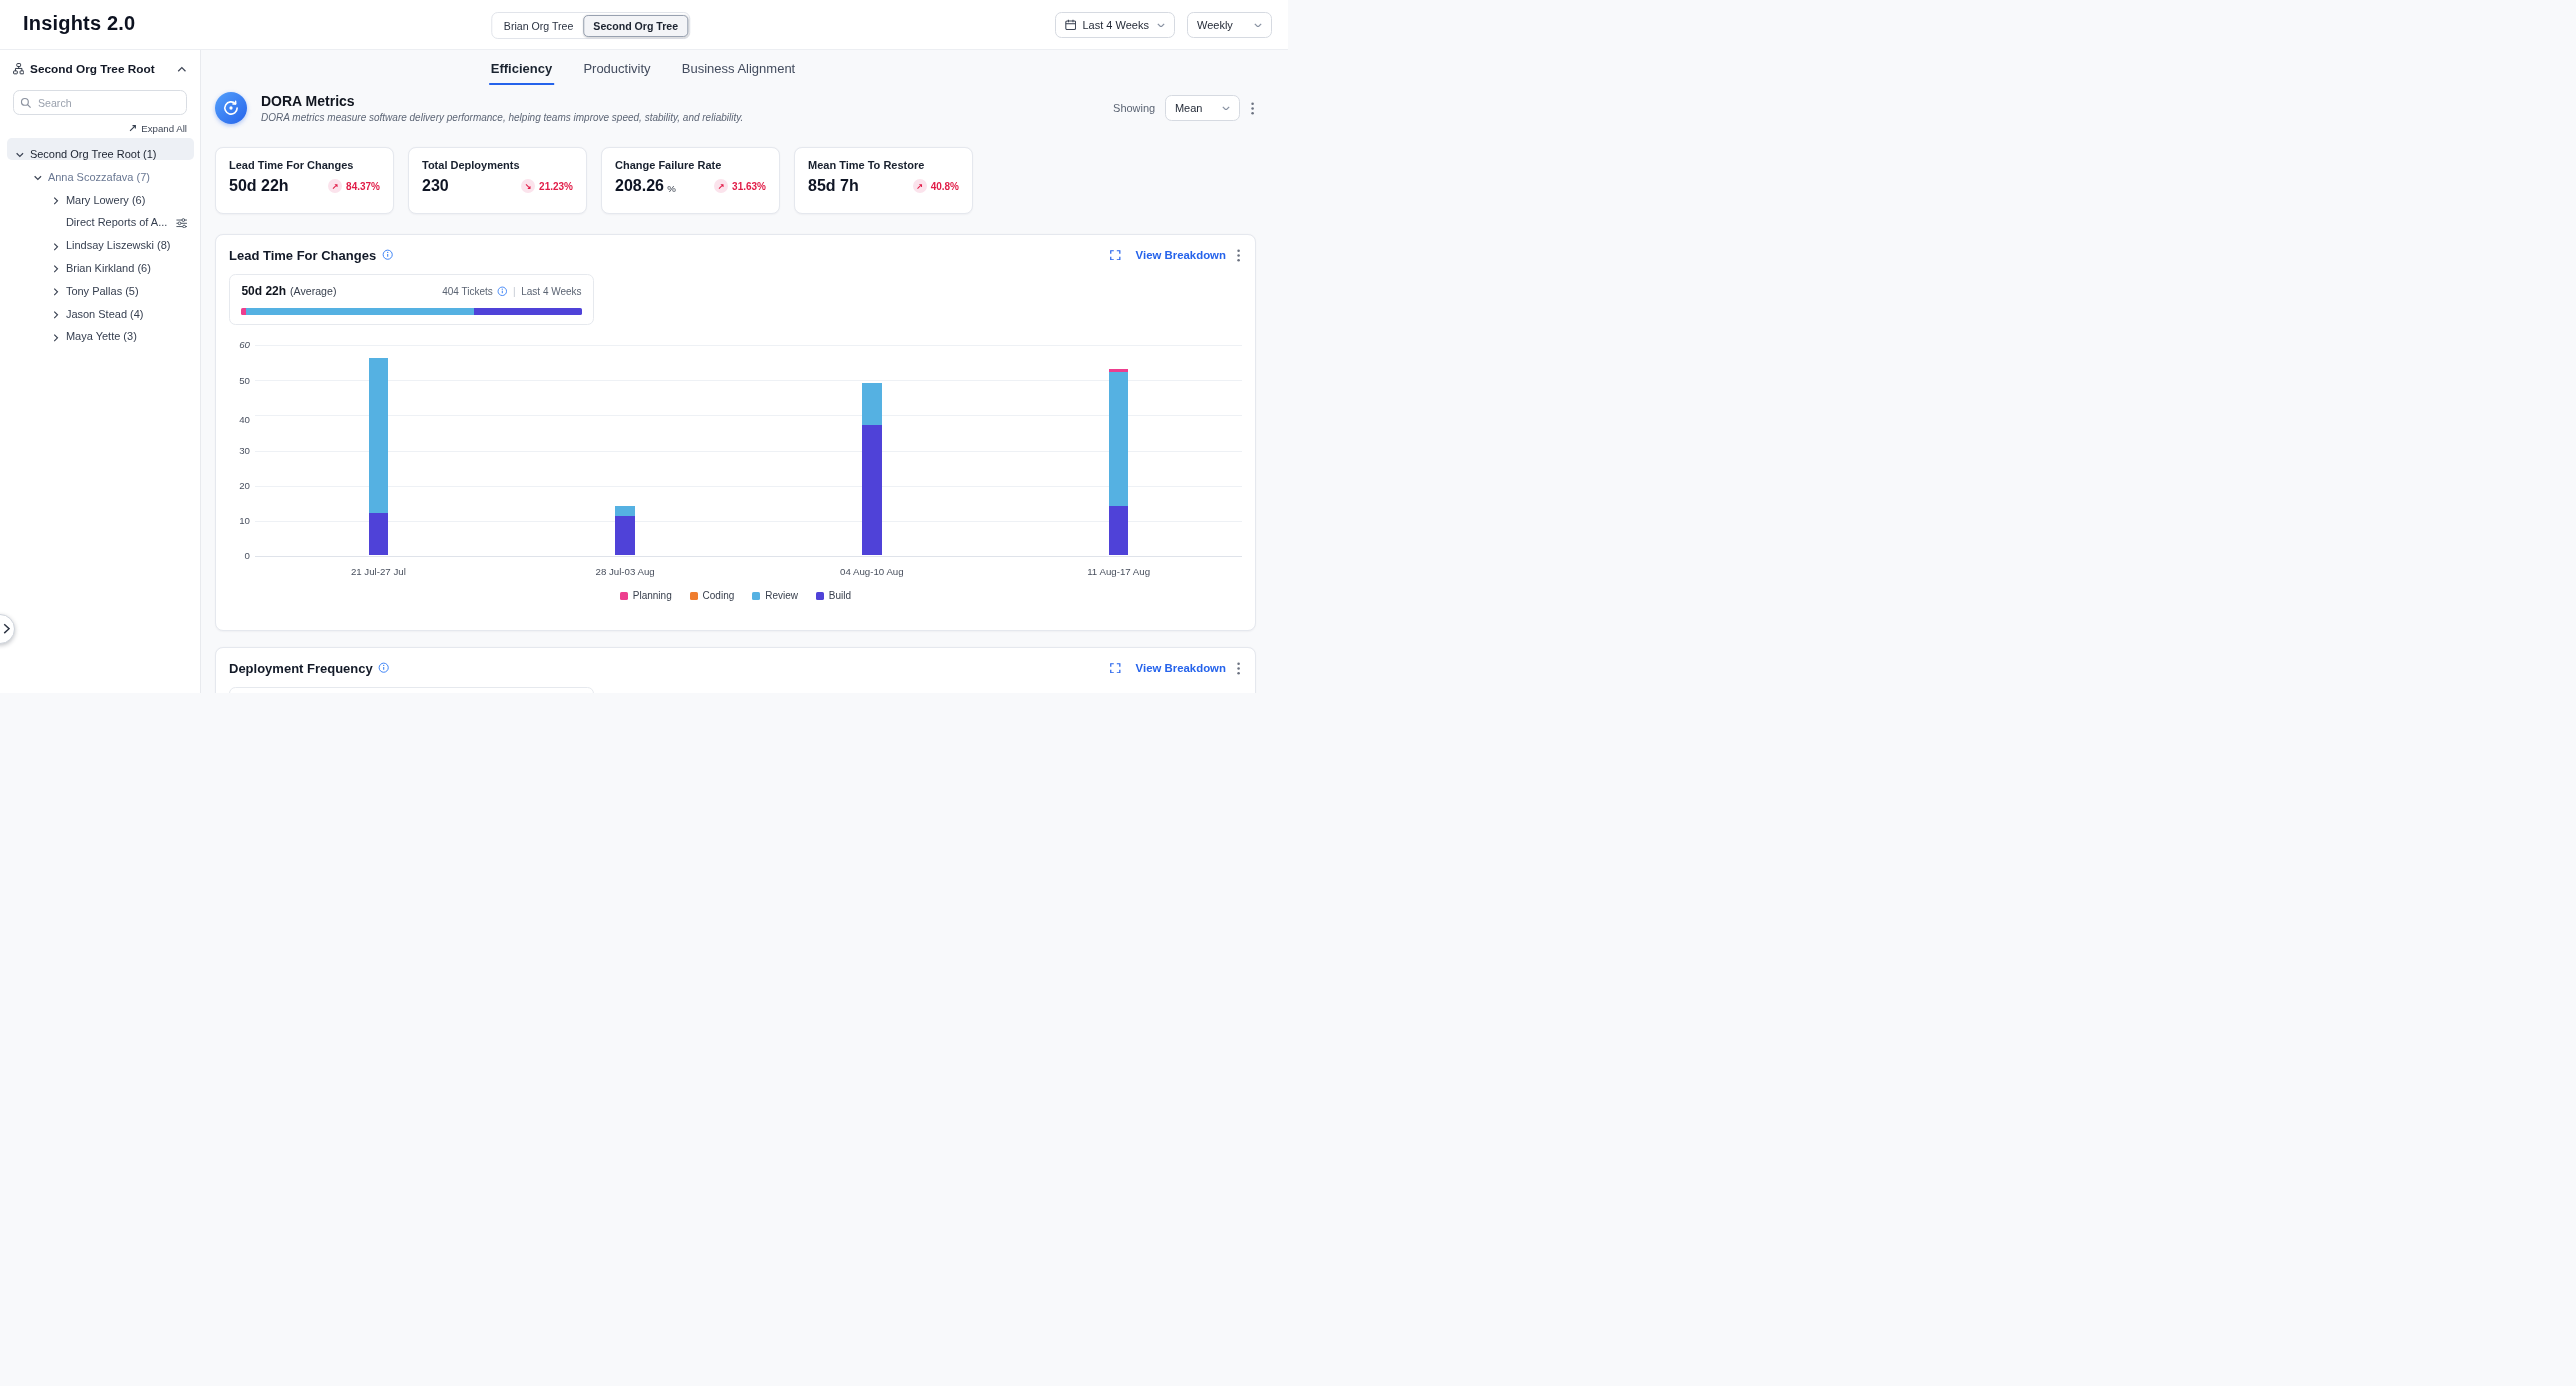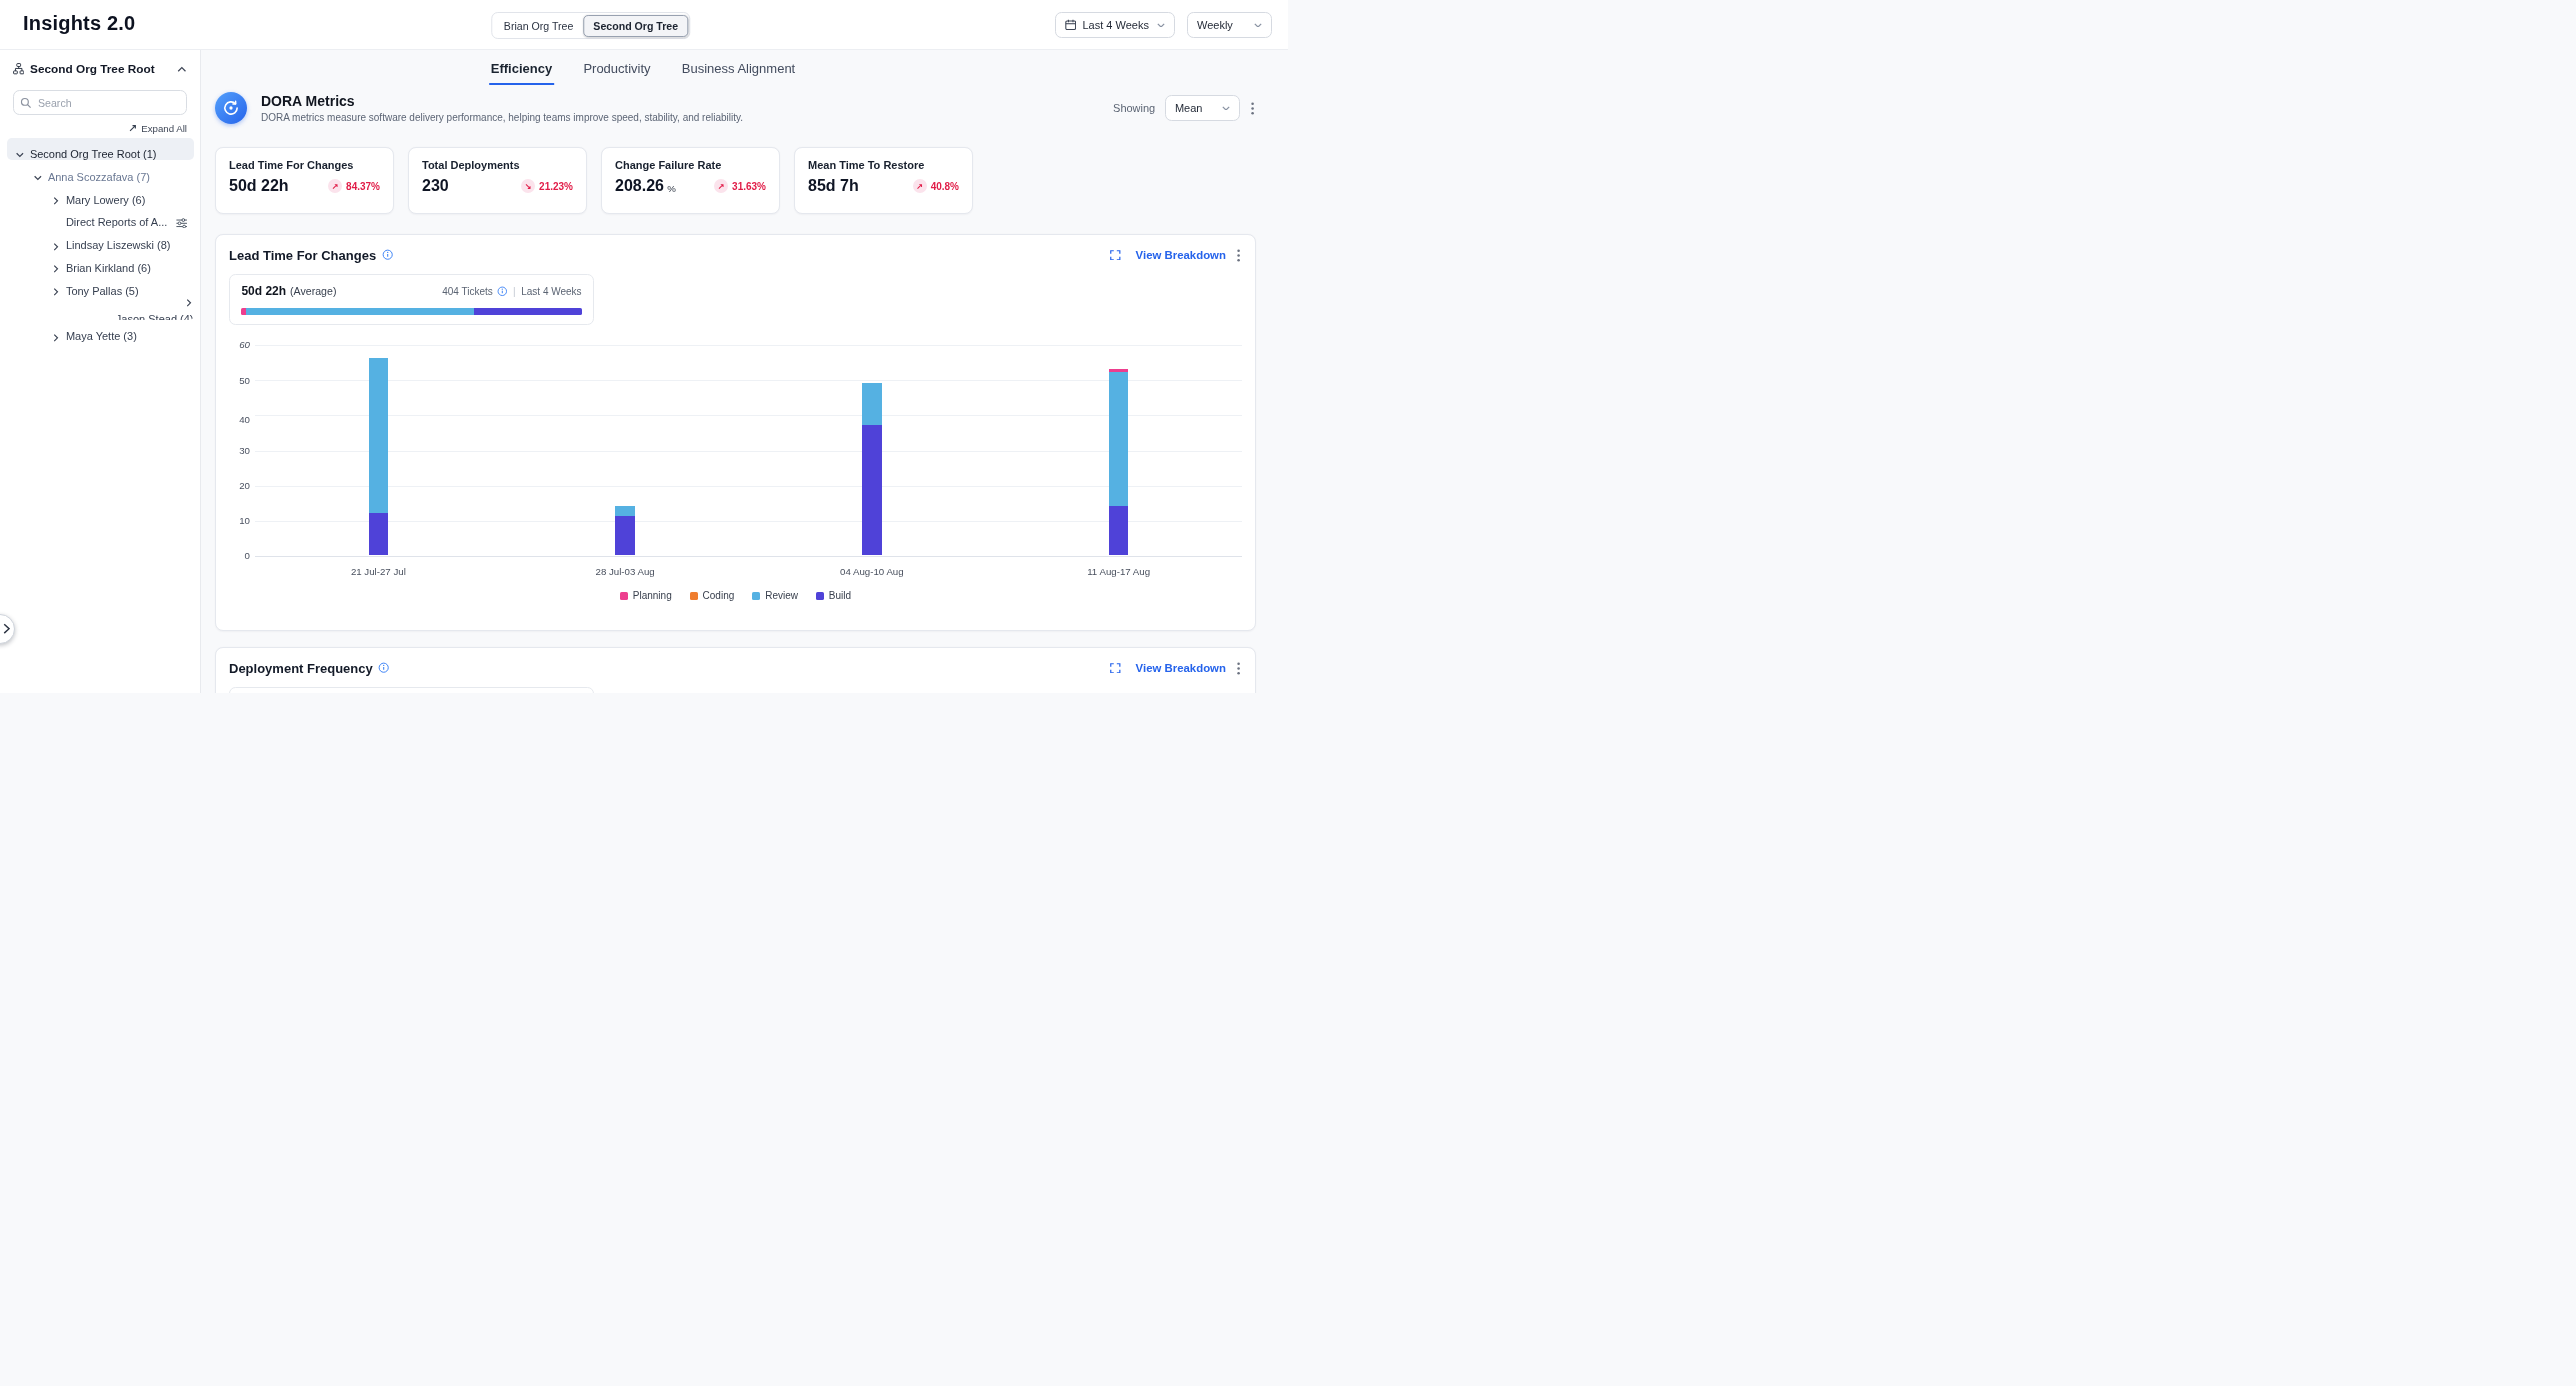--- a/index.html
+++ b/index.html
@@ -72,21 +72,21 @@
   .tab{ font-size:13px; color:#434c5e; padding:3.2px 1.6px 7.3px; cursor:pointer;
     border-bottom:2px solid transparent; white-space:nowrap;}
   .tab.active{ color:#1b2430; font-weight:700; border-bottom-color:#2563eb; }
   
   .dora-head{ position:absolute; top:42px; left:14px; right:32px; display:flex; align-items:center; gap:14px; }
   .dora-icon{ width:32px; height:32px; border-radius:50%;
     background:linear-gradient(135deg,#54a0fb,#2563eb); display:grid; place-items:center; flex:0 0 auto;
     box-shadow:0 1.6px 4px rgba(37,99,235,.35);}
   .dora-title{ font-size:14px; font-weight:700; color:#10151f; }
   .dora-sub{ font-size:10px; color:#5c market;} 
-  .dora-sub{ font-size:10px; color:#5c6575; margin-top:3.2px; }
+  .dora-sub{ font-size:10px; color:#5c6575; margin-top:3.2px;font-style:italic; }
   .dora-right{ margin-left:auto; display:flex; align-items:center; gap:9.7px; }
   .showing-label{ font-size:11px; color:#5b6473; }
   .select-mean{ min-width:75px; justify-content:space-between; }
   .kebab{ cursor:pointer; display:flex; padding:1.6px; }
   
   .metric-cards{ position:absolute; top:97px; left:14px; display:flex; gap:14px; }
   .metric-card{ width:179px; height:67px; background:#fff; border:0.8px solid #e5e8ee;
     border-radius:8px; padding:10.6px 13px; box-shadow:0 0.8px 1.6px rgba(16,24,40,.04); }
   .metric-title{ font-size:11px; font-weight:700; color:#18202e; white-space:nowrap; }
   .metric-row{ margin-top:6.5px; display:flex; align-items:center; }
@@ -266,21 +266,21 @@
         <span class="tree-label">Brian Kirkland (6)</span>
       </div>
       <div class="tree-row" style="padding-left: 44px;">
         <span style="display: flex;">
           <svg width="9.7" height="9.7" viewBox="0 0 12 12" fill="none">
             <path d="M4 2l4 4-4 4" stroke="#3c4454" stroke-width="1.5"></path>
           </svg>
         </span>
         <span class="tree-label">Tony Pallas (5)</span>
       </div>
-      <div class="tree-row" style="padding-left: 44px; flex-direction: column;">
+      <div class="tree-row" style="padding-left: 44px;">
         <span style="display: flex;">
           <svg width="9.7" height="9.7" viewBox="0 0 12 12" fill="none">
             <path d="M4 2l4 4-4 4" stroke="#3c4454" stroke-width="1.5"></path>
           </svg>
         </span>
         <span class="tree-label">Jason Stead (4)</span>
       </div>
       <div class="tree-row" style="padding-left: 44px;">
         <span style="display: flex;">
           <svg width="9.7" height="9.7" viewBox="0 0 12 12" fill="none">

